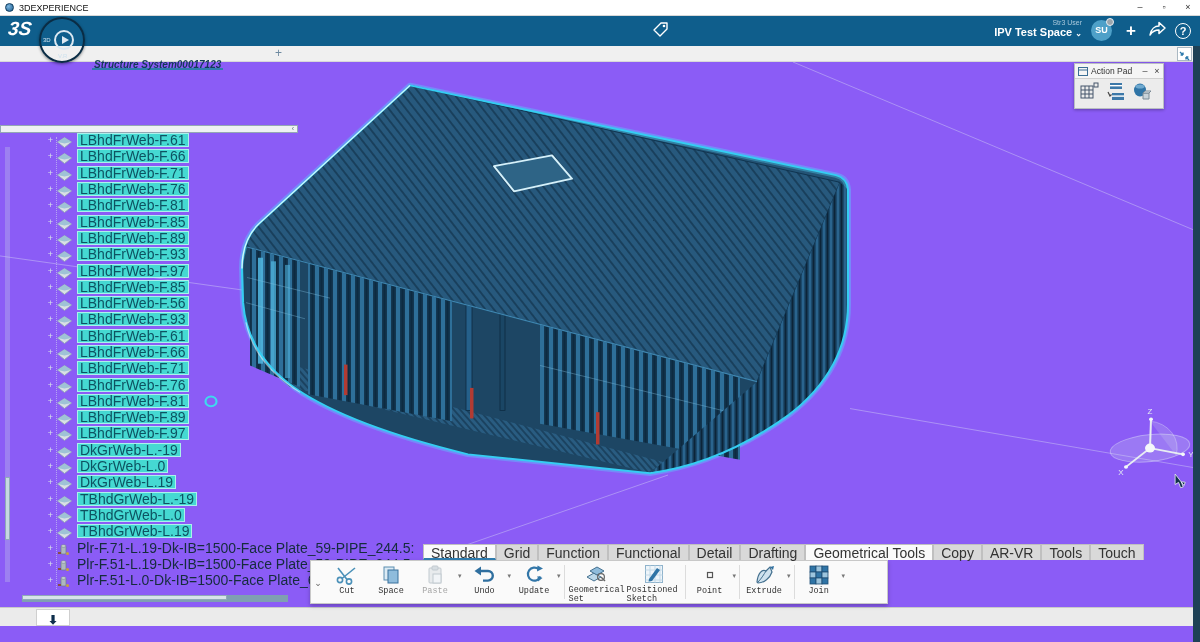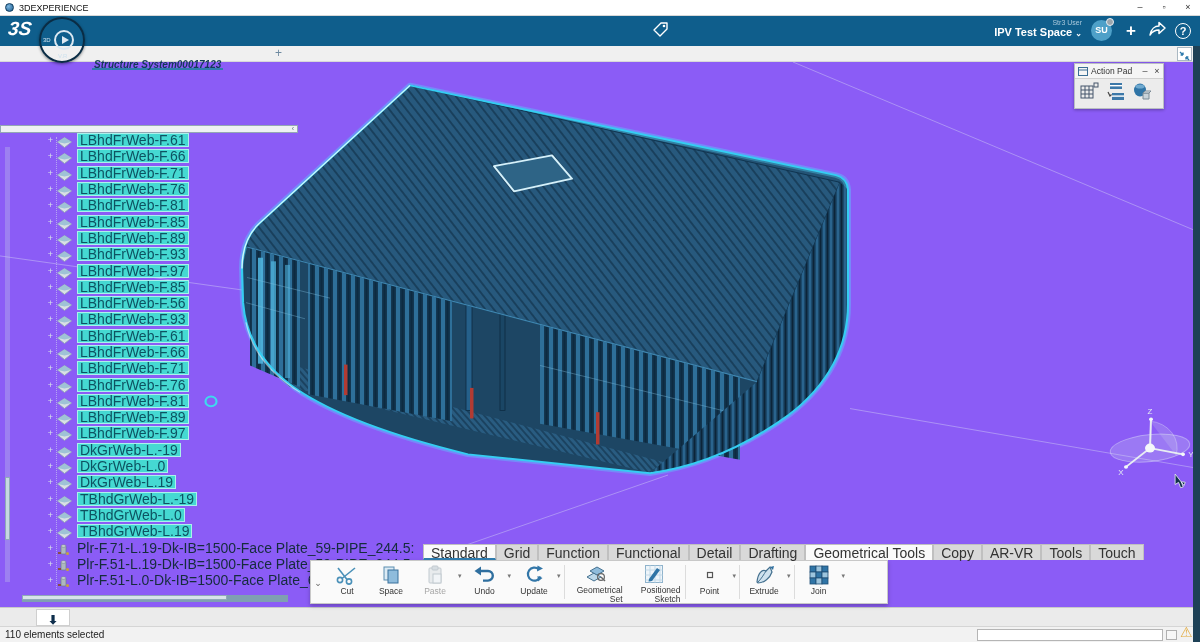--- a/index.html
+++ b/index.html
@@ -79,21 +79,21 @@
   
   .toolbar-wrap{position:absolute;left:310px;top:544px;z-index:35;}
   .tb-tabs{display:flex;margin-left:113px;height:16px;}
   .tb-tab{background:#d9d9d9;border:1px solid #c0c0c0;border-bottom:none;font-size:14px;color:#333;padding:1px 7px 4px 7px;line-height:14px;white-space:nowrap;}
   .tb-tab.active{background:#fafafa;}
   .tb-tab.primary{border-bottom:2px solid #2f7bad;}
   .tb-body{width:578px;height:44px;background:#fafafa;border:1px solid #c8c8c8;display:flex;align-items:stretch;box-shadow:0 2px 4px rgba(0,0,0,.25);}
   .tb-collapse{width:14px;font-size:9px;color:#666;text-align:center;line-height:44px;}
   .tb-btn{position:relative;display:flex;flex-direction:column;align-items:center;justify-content:flex-start;padding:3px 2px 1px 2px;min-width:44px;}
   .tb-btn .bicon{height:21px;display:flex;align-items:center;justify-content:center;}
-  .tb-btn .blabel{font-size:8.5px;color:#333;text-align:right;line-height:9px;margin-top:2px;max-width:54px;}
+  .tb-btn .blabel{font-size:8.5px;color:#333;text-align:left;line-height:9px;margin-top:2px;max-width:54px;font-family:Liberation Mono, monospace;}
   .tb-btn.disabled .blabel{color:#a6a6a6;}
   .tb-drop{align-self:center;font-size:7px;color:#777;padding:0 1px;margin-top:-12px;}
   .tb-sep{width:1px;background:#dcdcdc;margin:4px 2px;}
 
   
   .footstrip{position:absolute;left:0;top:607px;width:1200px;height:19px;background:#ebebeb;border-top:1px solid #c9c9c9;}
   .pulldown{position:absolute;left:36px;top:1px;width:34px;height:17px;background:#fff;border:1px solid #cfcfcf;text-align:center;}
   .pulldown span{font-size:12px;font-weight:bold;color:#0e2e4c;line-height:16px;}
   .statusbar{position:absolute;left:0;top:626px;width:1200px;height:16px;background:#f2f2f2;border-top:1px solid #d5d5d5;font-size:10px;color:#222;}
   .status-msg{position:absolute;left:5px;top:2px;}
@@ -667,21 +667,15 @@
           </div>
           <div class="blabel">Join</div>
         </div>
         <div class="tb-drop">▾</div>
       </div>
   </div>
 
   <div class="footstrip">
     <div class="pulldown"><span>⬇</span></div>
   </div>
-  <div class="statusbar">
-    <span class="status-msg">110 elements selected</span>
-    <input class="cmd-input" style="">
-    <span class="cmd-ico"></span>
-    <span class="warn">⚠</span>
-  </div>
 
   <div class="right-edge"></div>
 </div>
 
 </body></html>

